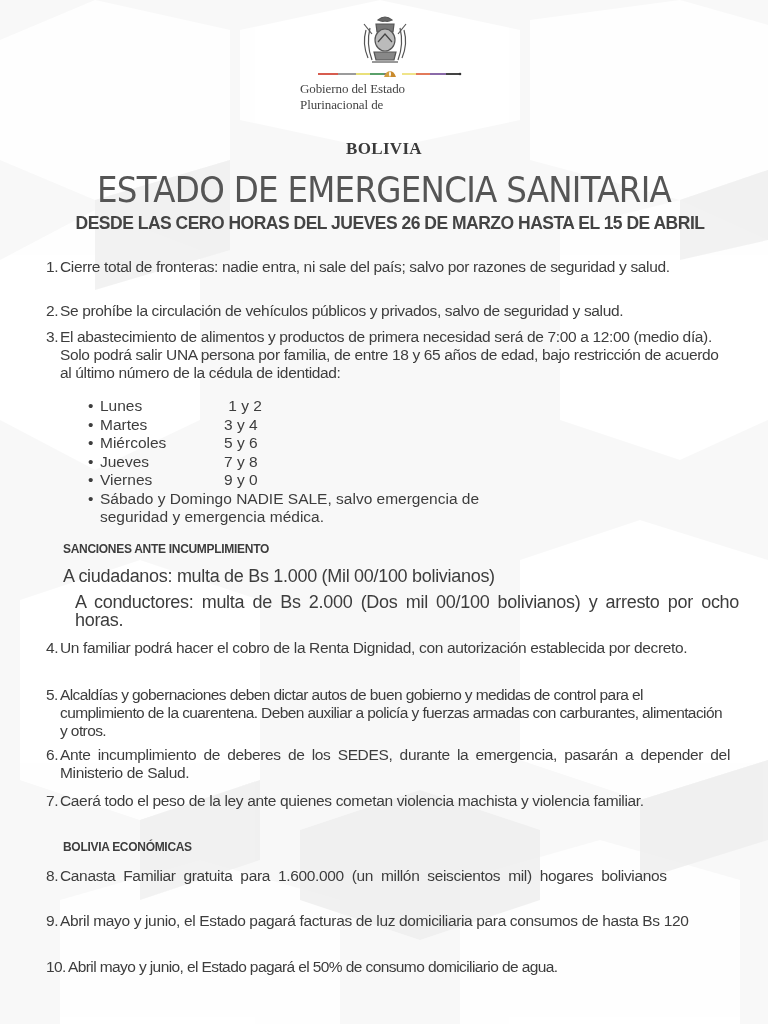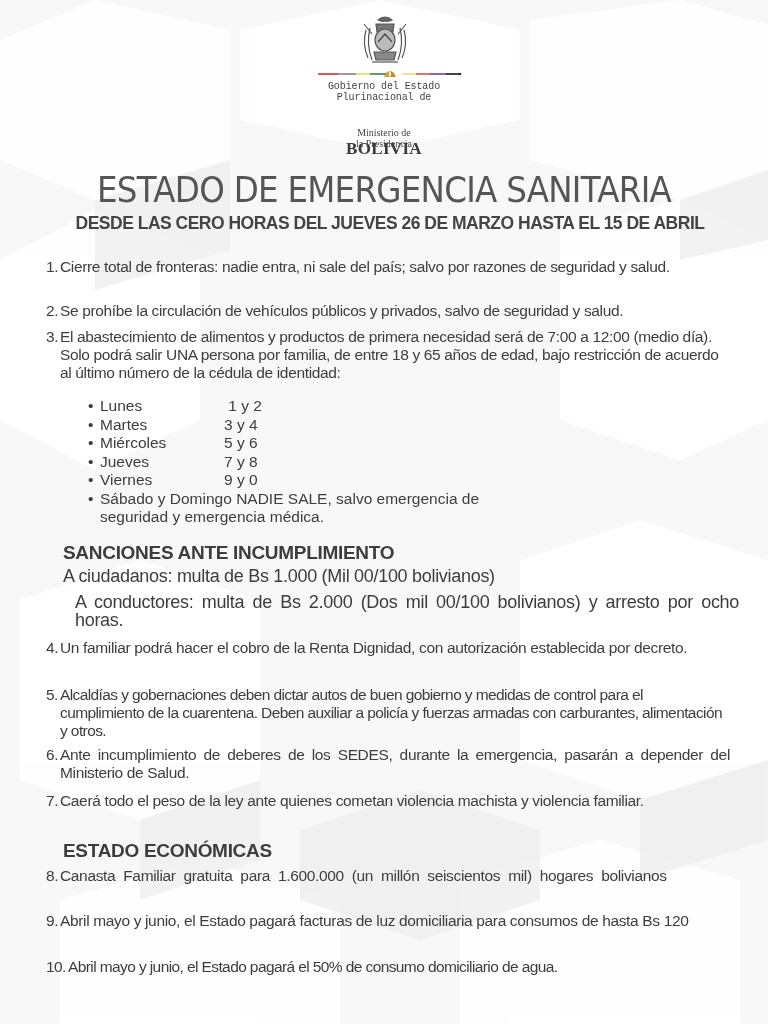--- a/index.html
+++ b/index.html
@@ -13,22 +13,22 @@
   .bg {
     position: absolute; inset: 0; z-index: 0;
   }
   .page { position: relative; z-index: 1; width: 768px; height: 1024px; }
 
   
   .header { position: absolute; left: 0; top: 0; width: 768px; height: 160px; }
   .emblem { position: absolute; left: 358px; top: 12px; width: 54px; height: 56px; }
   .flag-line { position: absolute; left: 318px; top: 71px; width: 144px; height: 6px; }
   .gov-label {
-    position: absolute; left: 300px; top: 81px; width: 168px; text-align: center;
-    font-family: Liberation Mono, monospace; font-size: 10px; color: #444;
+    position: absolute; left: 300px; top: 81px; width: 168px; 
+    font-family: Liberation Serif, serif; font-size: 13px; color: #444;
     letter-spacing: -0.1px;
   }
   .country {
     position: absolute; left: 300px; top: 91px; width: 168px; text-align: center;
     font-family: "Liberation Serif", serif; font-size: 17px; font-weight: bold; color: #3a3a3a;
     letter-spacing: 0.3px;
     margin-top: 48px;
   }
   .ministry {
     position: absolute; left: 300px; top: 127px; width: 168px; text-align: center;
@@ -56,21 +56,21 @@
   .item.just .txt { text-align: justify; text-align-last: left; }
   .days { position: absolute; left: 88px; width: 460px; font-size: 15.5px; line-height: 18.5px; }
   .day-row { display: flex; }
   .bullet { width: 12px; }
   .day-name { width: 124px; }
   .day-digits { }
   .weekend { padding-left: 12px; text-indent: -12px; width: 440px; }
 
   .section-heading {
     position: absolute; font-family: "Liberation Sans", sans-serif; font-weight: bold;
-    font-size: 19px; color: #3d3d3d; letter-spacing: -0.3px;
+    font-size: 12px; color: #3d3d3d; letter-spacing: -0.3px;
   }
   .plain { position: absolute; width: 670px; font-size: 18px; line-height: 18px; letter-spacing: -0.3px; }
 </style>
 </head>
 <body>
 
 <svg class="bg" width="768" height="1024" viewBox="0 0 768 1024">
   <rect width="768" height="1024" fill="#f8f8f8"></rect>
   <g fill="#ffffff" opacity="0.9">
     <polygon points="0,40 95,0 230,30 230,160 95,200 0,160"></polygon>
@@ -120,24 +120,20 @@
       <path d="M66 6 Q68 0 72 0 Q70 3 72 6Z" fill="#d4a040"></path>
       <path d="M78 6 Q76 0 72 0 Q74 3 72 6Z" fill="#c98a2c"></path>
       <rect x="84" y="2" width="14" height="2" fill="#f0e48a"></rect>
       <rect x="98" y="2" width="14" height="2" fill="#e27a5a"></rect>
       <rect x="112" y="2" width="16" height="2" fill="#8a6aa8"></rect>
       <rect x="128" y="2" width="14" height="2" fill="#444"></rect>
       <circle cx="142" cy="3" r="1.3" fill="#333"></circle>
     </svg>
     <div class="gov-label">Gobierno del Estado Plurinacional de</div>
     <div class="country">BOLIVIA</div>
-    <div class="ministry">
-      <div>Ministerio de</div>
-      <div>la Presidencia</div>
-    </div>
   </div>
 
   <h1 class="title">ESTADO DE EMERGENCIA SANITARIA</h1>
   <h2 class="subtitle">DESDE LAS CERO HORAS DEL JUEVES 26 DE MARZO HASTA EL 15 DE ABRIL</h2>
 
   <div class="content">
     <div class="item tight" style="top:0px">
       <span class="num">1.</span>
       <span class="txt">Cierre total de fronteras: nadie entra, ni sale del país; salvo por razones de seguridad y salud.</span>
     </div>
@@ -199,21 +195,21 @@
     <div class="item tight just" style="top:110px">
       <span class="num">6.</span>
       <span class="txt">Ante incumplimiento de deberes de los SEDES, durante la emergencia, pasarán a depender del Ministerio de Salud.</span>
     </div>
     <div class="item tight just" style="top:156px">
       <span class="num">7.</span>
       <span class="txt">Caerá todo el peso de la ley ante quienes cometan violencia machista y violencia familiar.</span>
     </div>
   </div>
 
-  <div class="section-heading" style="left:63px; top:840px">ESTADO ECONÓMICAS</div>
+  <div class="section-heading" style="left:63px; top:840px">BOLIVIA ECONÓMICAS</div>
 
   <div class="content" style="top:864px">
     <div class="item tight just" style="top:0px; line-height:24px; word-spacing:4px">
       <span class="num">8.</span>
       <span class="txt">Canasta Familiar gratuita para 1.600.000 (un millón seiscientos mil) hogares bolivianos</span>
     </div>
     <div class="item tight just" style="top:48px">
       <span class="num">9.</span>
       <span class="txt">Abril mayo y junio, el Estado pagará facturas de luz domiciliaria para consumos de hasta Bs 120</span>
     </div>

